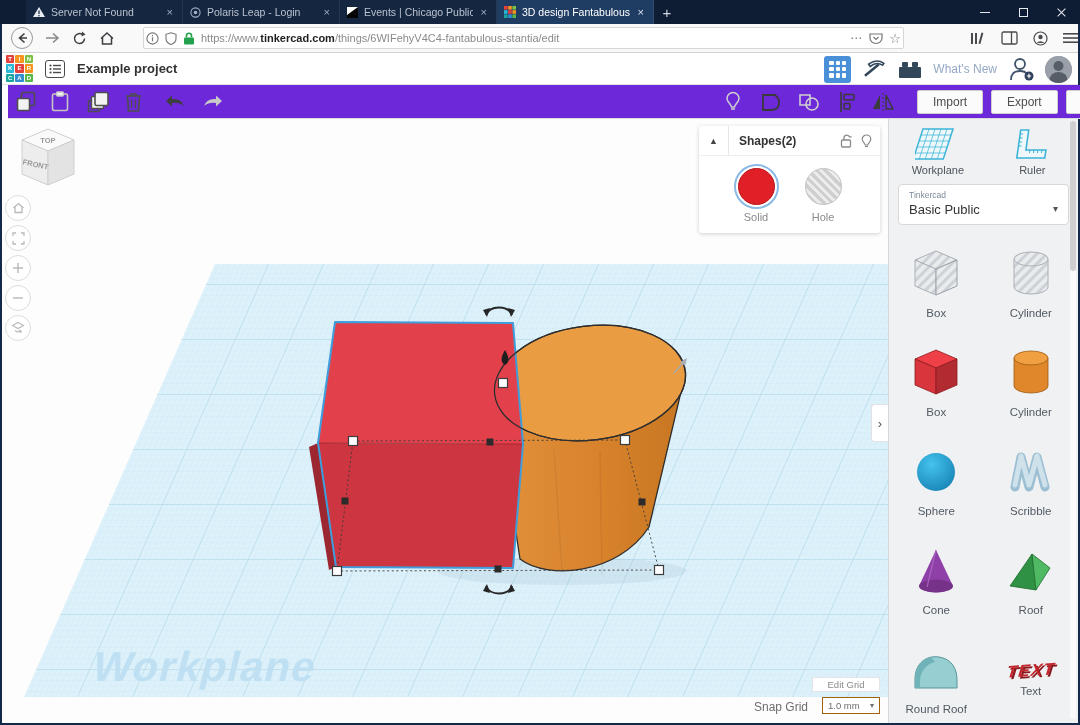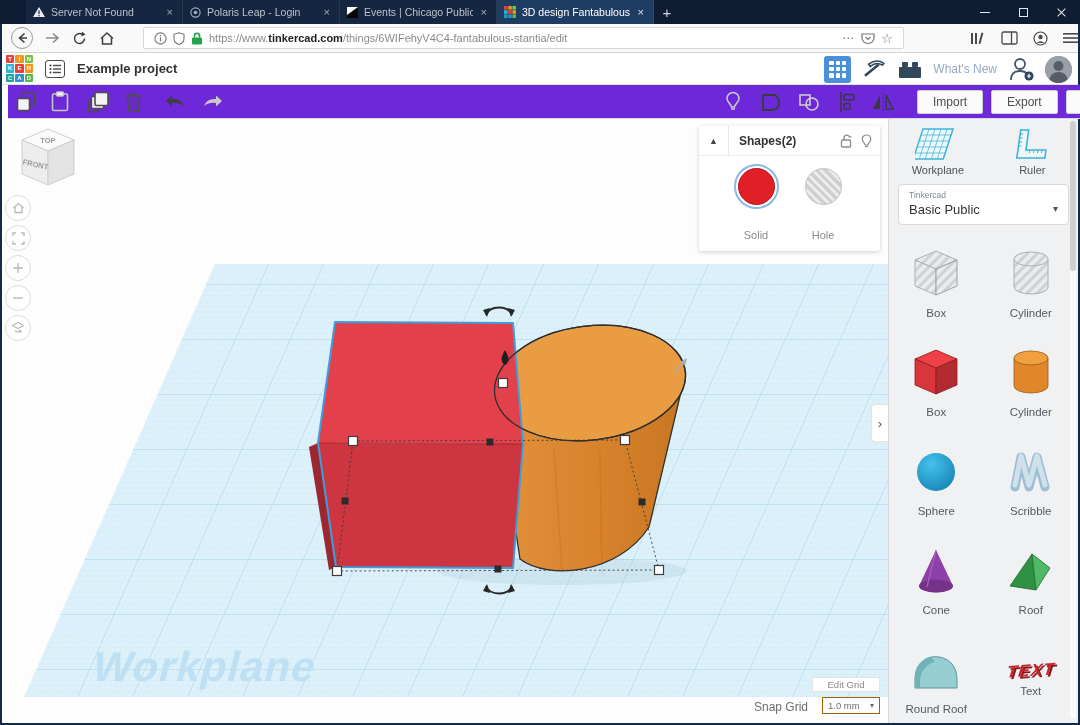--- a/index.html
+++ b/index.html
@@ -21,21 +21,21 @@
   .tb-fill { flex:1; }
   .winbtn { width:38px; display:flex; align-items:center; justify-content:center; cursor:pointer; }
   .wb-min { width:10px; height:1px; background:#e6e9ee; }
   .wb-max { width:9px; height:9px; border:1px solid #e6e9ee; }
   .wb-close { position:relative; width:11px; height:11px; }
   .wb-close:before,.wb-close:after { content:""; position:absolute; left:5px; top:0; width:1px; height:11px; background:#e6e9ee; }
   .wb-close:before { transform:rotate(45deg);} .wb-close:after { transform:rotate(-45deg);}
   
   .navbar { position:absolute; left:2px; top:24px; width:1076px; height:29px; background:#f9f9fa; border-bottom:1px solid #d4d4d4; display:flex; align-items:center; }
   .nav-ic { display:flex; align-items:center; justify-content:center; cursor:pointer; }
-  .urlbar { margin-left:28px; width:764px; height:22px; background:#fff; border:1px solid #d7d7db; border-radius:2px; display:flex; align-items:center; padding:0 10px; gap:6px; }
+  .urlbar { margin-left:28px; width:764px; height:22px; background:#fff; border:1px solid #d7d7db; border-radius:2px; display:flex; align-items:center; padding:0 2px; gap:6px; }
   .url-text { flex:1; font-size:11px; color:#8a8a8e; white-space:nowrap; overflow:hidden; }
   .url-text b { color:#1f1f21; font-weight:bold; }
   .url-star { font-size:13px; color:#76767a; }
   .nav-right { display:flex; align-items:center; gap:15px; margin-left:66px; }
   
   .appheader { position:absolute; left:2px; top:53px; width:1076px; height:32px; background:#ffffff; border-bottom:1px solid #e3e3e3; display:flex; align-items:center; }
   .logo { margin-left:4px; width:27px; height:27px; display:grid; grid-template-columns:repeat(3,1fr); gap:1px; }
   .logo span { display:flex; align-items:center; justify-content:center; color:#fff; font-size:6px; font-weight:bold; border-radius:1px; }
   .lg0{background:#e5403b}.lg1{background:#f7941e}.lg2{background:#7dc242}
   .lg3{background:#29b6d8}.lg4{background:#e5403b}.lg5{background:#f7941e}
@@ -58,21 +58,21 @@
   .viewcube { position:absolute; left:16px; top:8px; cursor:pointer; }
   .navcol { position:absolute; left:3px; top:76px; display:flex; flex-direction:column; gap:4px; }
   .navcircle { width:26px; height:26px; border-radius:50%; background:#fff; border:1px solid #dcdcdc; display:flex; align-items:center; justify-content:center; color:#b9b9b9; cursor:pointer; }
   
   .shapespanel { position:absolute; left:697px; top:7px; width:181px; background:#fff; border-radius:3px; box-shadow:0 1px 4px rgba(0,0,0,.18); }
   .sp-head { height:30px; display:flex; align-items:center; border-bottom:1px solid #eee; }
   .sp-toggle { width:30px; height:30px; border-right:1px solid #e7e7e7; display:flex; align-items:center; justify-content:center; font-size:9px; color:#444; cursor:pointer; }
   .sp-title { flex:1; padding-left:10px; font-size:12px; font-weight:bold; color:#333; }
   .sp-icons { display:flex; gap:8px; padding-right:8px; }
   .sp-body { display:flex; justify-content:center; gap:30px; padding:12px 0 10px; }
-  .sp-item { display:flex; flex-direction:column; align-items:center; gap:24px; cursor:pointer; }
+  .sp-item { display:flex; flex-direction:column; align-items:center; gap:6px; cursor:pointer; }
   .sp-circle { width:37px; height:37px; border-radius:50%; }
   .sp-solid { background:#e11f26; border:1px solid #b8161c; outline:2px solid #8ab9e4; outline-offset:2px; }
   .sp-hole { background:repeating-linear-gradient(45deg,#cfcfcf 0 3px,#ececec 3px 6px); border:1px solid #c2c2c2; }
   .sp-label { font-size:11px; color:#8a8a8a; }
   .panel-chevron { position:absolute; left:869px; top:285px; width:17px; height:38px; background:#fff; border:1px solid #e2e2e2; border-right:none; border-radius:4px 0 0 4px; display:flex; align-items:center; justify-content:center; font-size:13px; color:#555; cursor:pointer; }
   
   .editgrid { position:absolute; left:810px; top:558px; width:68px; height:15px; background:#fff; border:1px solid #e4e4e4; font-size:9.5px; color:#8a8a8a; display:flex; align-items:center; justify-content:center; cursor:pointer; }
   .snaplabel { position:absolute; left:752px; top:581px; font-size:12px; color:#6e6e6e; }
   .snapdd { position:absolute; left:820px; top:578px; width:58px; height:17px; background:#fff; border:1px solid #a16207; font-size:9.5px; color:#6e6e6e; display:flex; align-items:center; justify-content:space-between; padding:0 5px; cursor:pointer; }
   

